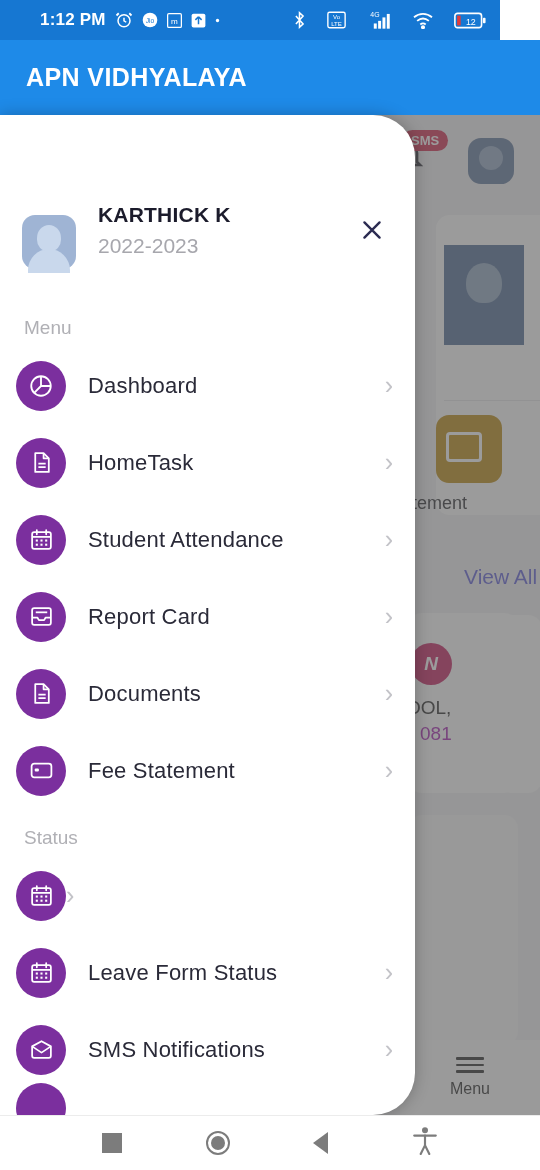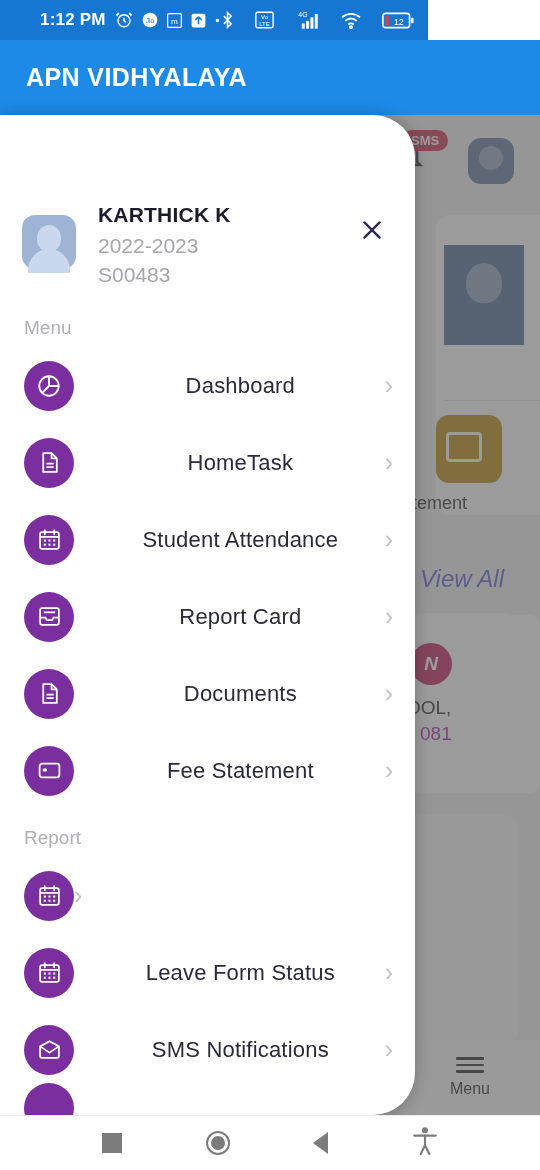--- a/index.html
+++ b/index.html
@@ -5,21 +5,21 @@
   * { margin:0; padding:0; box-sizing:border-box; }
   html, body {
     width:540px; height:1170px;
     font-family:"Liberation Sans", sans-serif;
     background:#ffffff; overflow:hidden;
   }
   #screen { position:relative; width:540px; height:1170px; overflow:hidden; background:#fff; }
 
   
   #status-bar {
-    position:absolute; top:0; left:0; width:428px; height:40px;
+    position:absolute; top:0; left:0; width:500px; height:40px;
     background:#1677d2; display:flex; align-items:center;
     padding:0 14px; color:#fff;
   }
   #status-left { display:flex; align-items:center; gap:9px; margin-left:26px; }
   #status-right { display:flex; align-items:center; gap:20px; margin-left:auto; }
   .clock { font-size:17px; font-weight:700; letter-spacing:.2px; }
   .sicon { display:inline-flex; align-items:center; justify-content:center; }
 
   
   #app-bar {
@@ -69,21 +69,21 @@
     background:#b8860b; border-radius:13px;
   }
   #bg-goldicon::after{
     content:""; position:absolute; left:10px; top:17px; width:30px; height:24px;
     border:3px solid #fdfdfd; border-radius:4px;
   }
   #bg-cardtext {
     position:absolute; left:412px; top:378px; font-size:18px; color:#25262b;
   }
   #bg-viewall {
-    position:absolute; left:420px; top:450px; font-size:24px; color:#5b5bd6;font-style:italic;
+    position:absolute; left:464px; top:450px; font-size:21px; color:#5b5bd6;
   }
   #bg-card2 {
     position:absolute; left:408px; top:498px; width:110px; height:180px;
     background:#fbfbfb; border-radius:14px;
   }
   #bg-navatar {
     position:absolute; left:410px; top:528px; width:42px; height:42px;
     border-radius:50%; background:#c2185b; color:#fff;
     display:flex; align-items:center; justify-content:center;
     font-size:19px; font-style:italic; font-weight:600;
@@ -145,21 +145,21 @@
   #close-btn {
     position:absolute; right:26px; top:54px; width:34px; height:34px;
     display:flex; align-items:center; justify-content:center; cursor:pointer;
   }
 
   .section-label {
     font-size:19px; color:#b0b0b5; padding-left:24px; margin-top:18px; margin-bottom:8px;
   }
 
   .menu-item {
-    display:flex; align-items:center; height:77px; padding:0 22px 0 24px; cursor:pointer;text-align:center;
+    display:flex; align-items:center; height:77px; padding:0 22px 0 16px; cursor:pointer;
   }
   .item-icon {
     width:50px; height:50px; border-radius:50%; background:#7b2f9e;
     display:flex; align-items:center; justify-content:center; flex:none;
   }
   .item-label {
     margin-left:22px; font-size:22px; color:#2a2a38; letter-spacing:.2px; flex:1;
   }
   .chev { color:#c3c3c8; font-size:25px; font-weight:300; line-height:1; }
 
@@ -300,21 +300,20 @@
 
   <div id="scrim"></div>
 
   <div id="drawer">
 
     <div id="profile">
       <div id="profile-avatar"></div>
       <div id="profile-info">
         <div id="profile-name">KARTHICK K</div>
         <div id="profile-year">2022-2023</div>
-        <div id="profile-id">S00483</div>
       </div>
       <div id="close-btn">
         <svg width="26" height="26" viewBox="0 0 24 24" fill="none" stroke="#2c2c52" stroke-width="2.2" stroke-linecap="round">
           <path d="M5 5l14 14M19 5L5 19"></path>
         </svg>
       </div>
     </div>
 
     <div class="section-label">Menu</div>
 
@@ -390,21 +389,21 @@
       <span class="item-icon">
         <svg width="25" height="25" viewBox="0 0 24 24" fill="none" stroke="#fff" stroke-width="1.7">
           <rect x="2.5" y="5.5" width="19" height="13" rx="2.5"></rect>
           <rect x="5.5" y="10" width="4" height="3" rx="1" fill="#fff" stroke="none"></rect>
         </svg>
       </span>
       <span class="item-label">Fee Statement</span>
       <span class="chev">›</span>
     </div>
 
-    <div class="section-label">Report</div>
+    <div class="section-label">Status</div>
 
     <div class="menu-item">
       <span class="item-icon">
         <svg width="25" height="25" viewBox="0 0 24 24" fill="none" stroke="#fff" stroke-width="1.7">
           <rect x="3" y="5" width="18" height="16" rx="2"></rect>
             <path d="M3 9.5h18"></path>
           <path d="M7.5 3v4M16.5 3v4" stroke-linecap="round"></path>
           <g fill="#fff" stroke="none">
               <rect x="6.5" y="12" width="2" height="2"></rect>
               <rect x="11" y="12" width="2" height="2"></rect>

